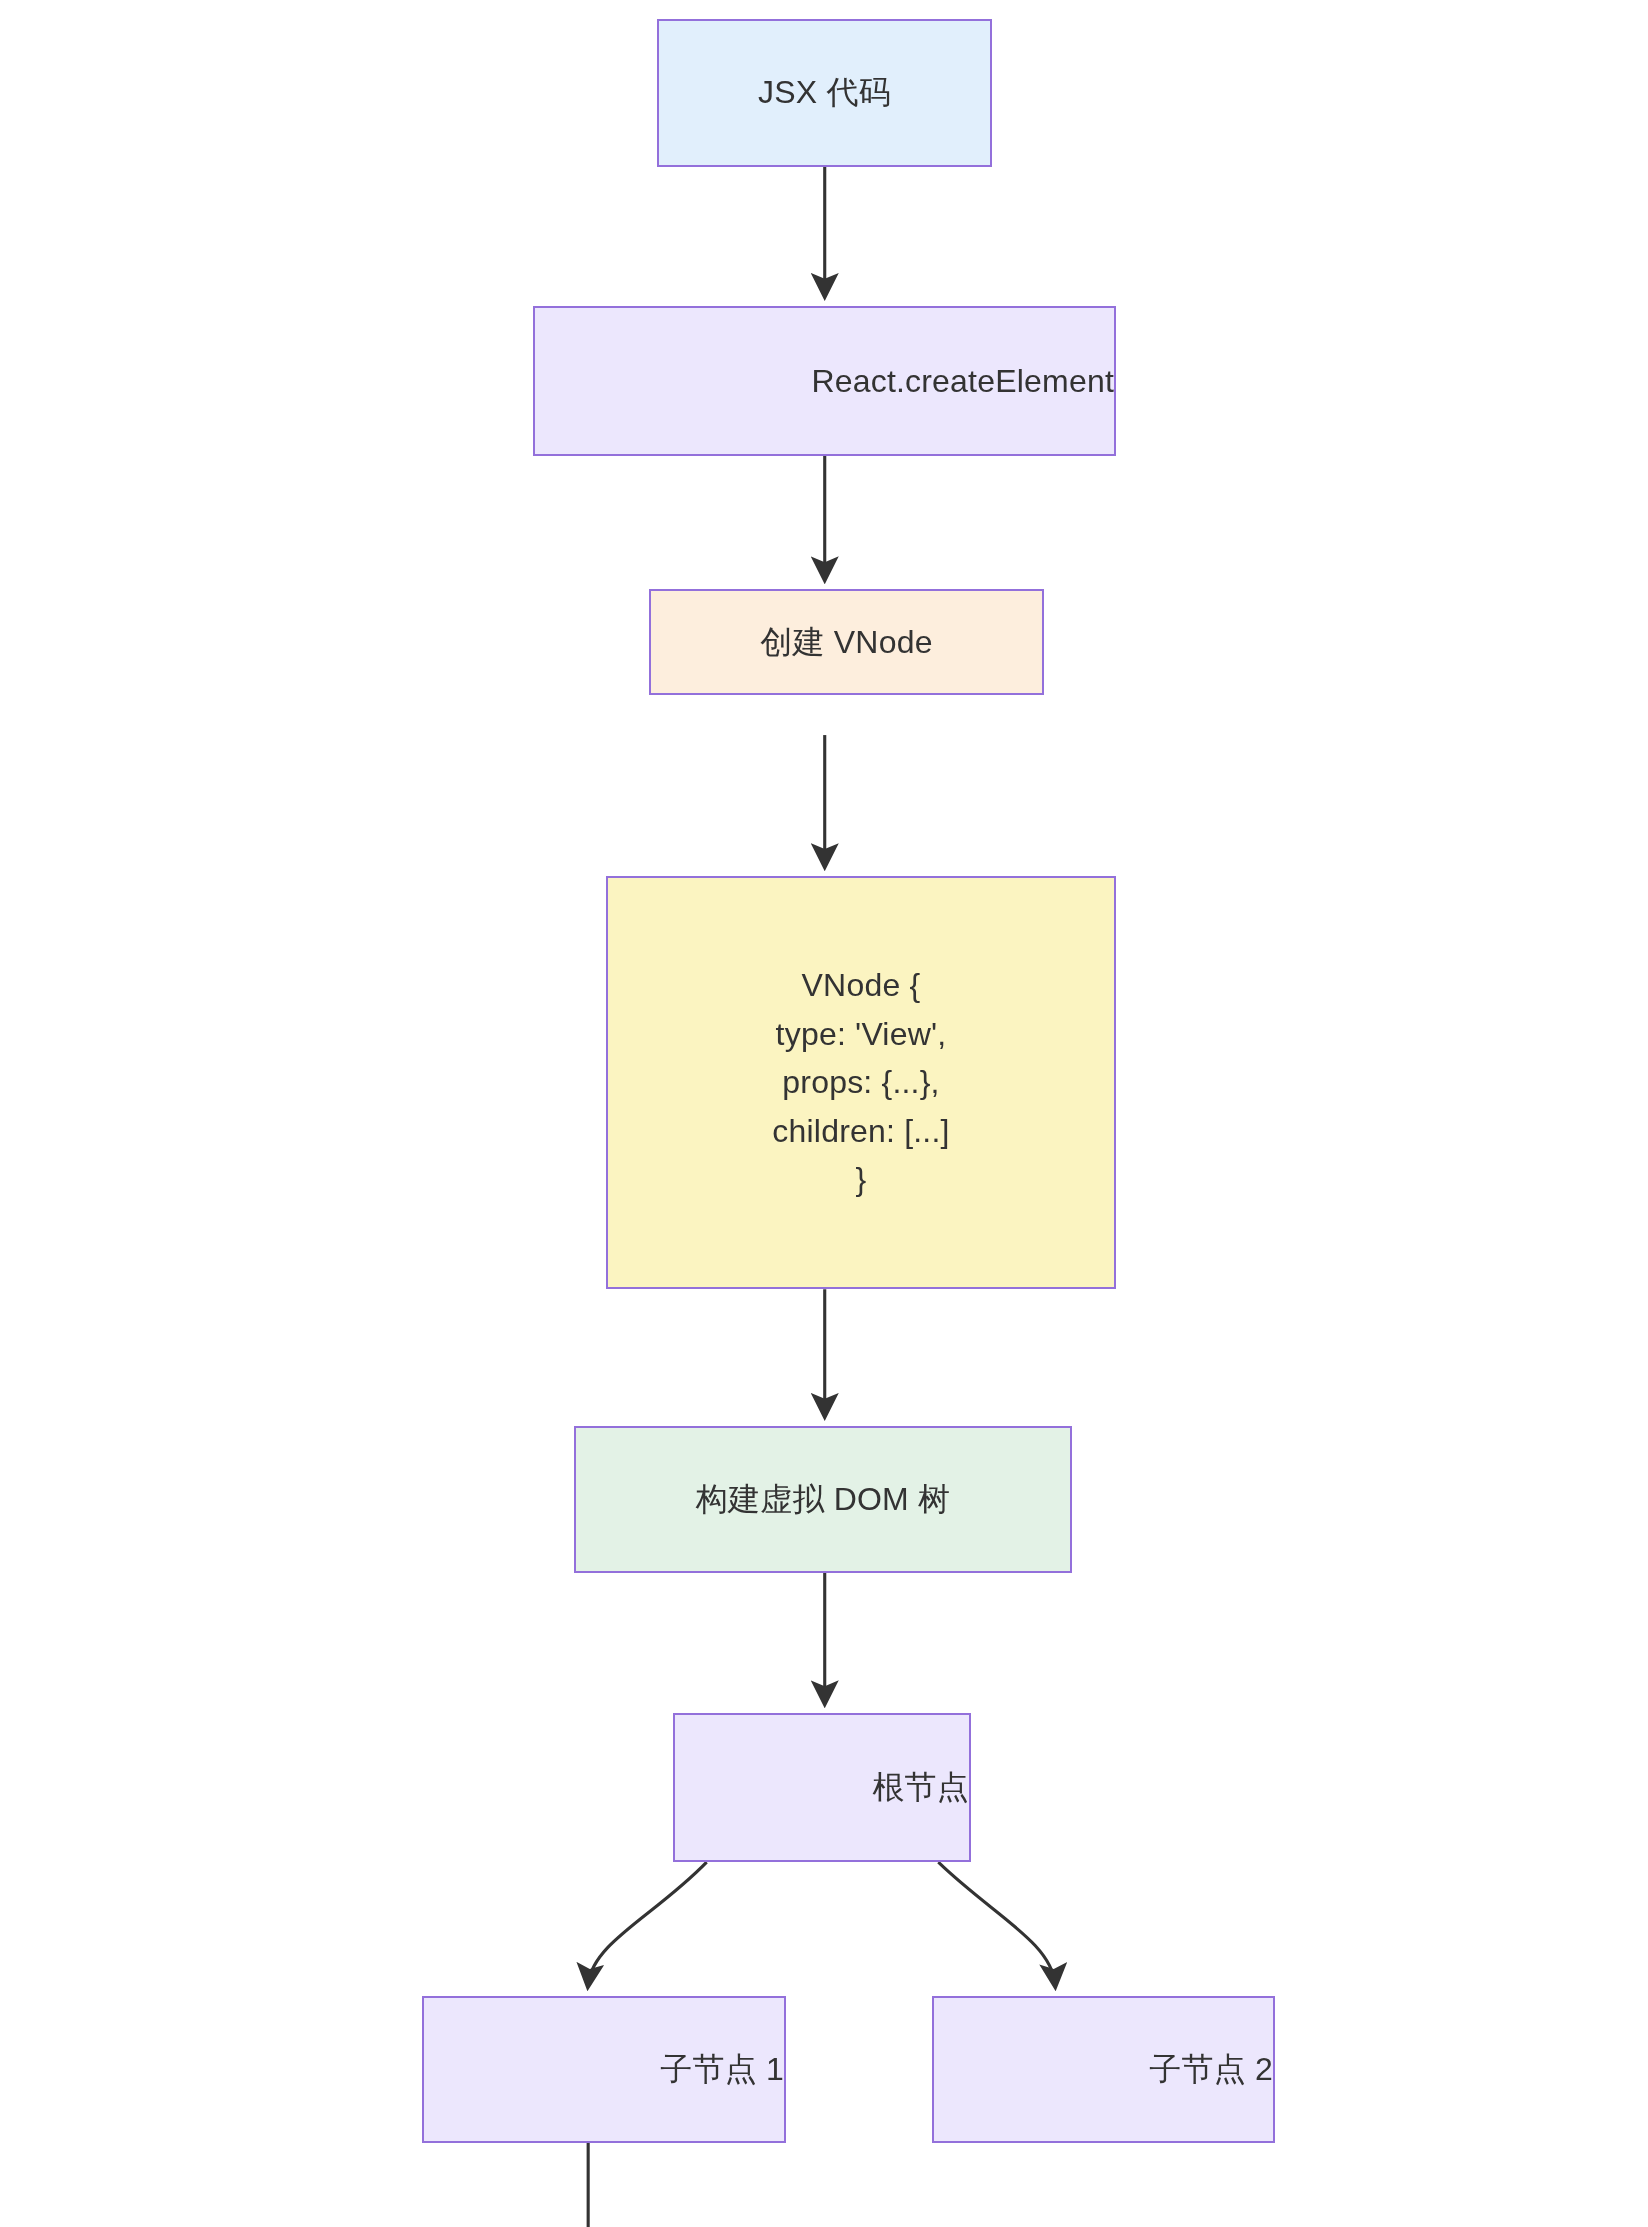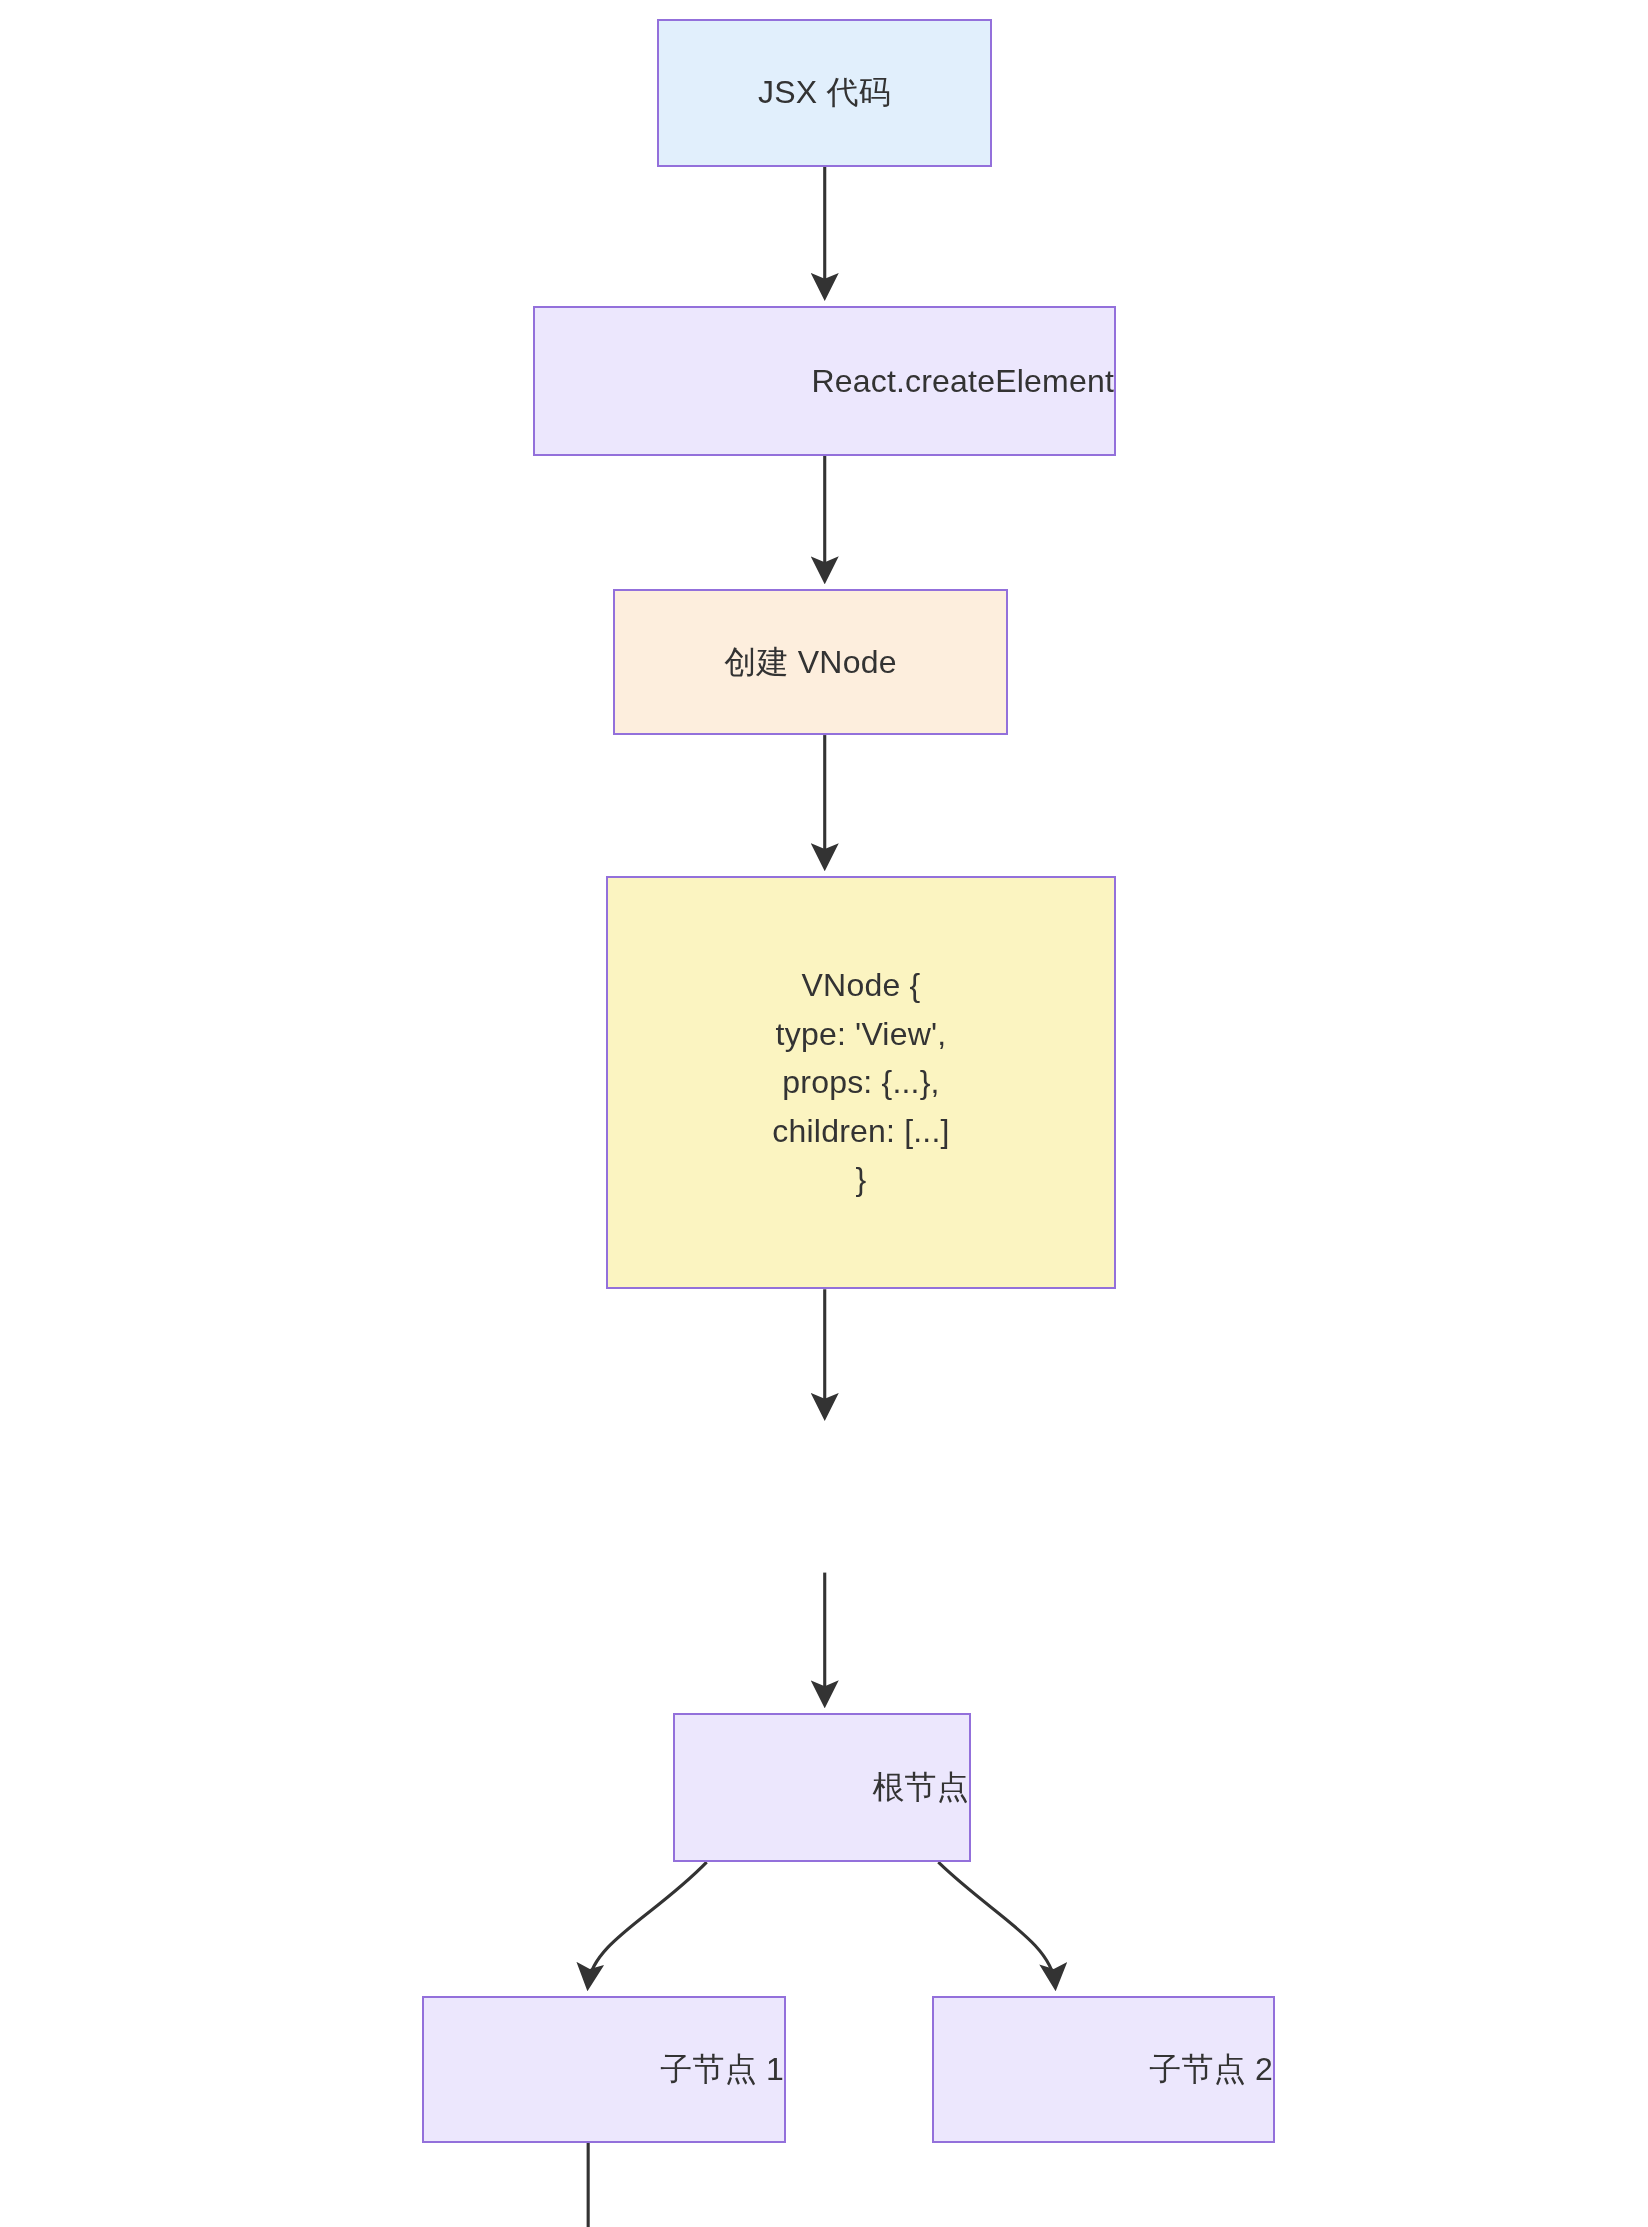--- a/index.html
+++ b/index.html
@@ -46,21 +46,21 @@
     text-align: center;
   }
   .fill-blue   { background: #e1effc; }
   .fill-purple { background: #ece7fd; justify-content: flex-end; }
   .fill-peach  { background: #fdeedd; }
   .fill-yellow { background: #fbf4c1; }
   .fill-green  { background: #e3f2e6; }
 
   #n-jsx        { left: 657px; top: 18.7px;   width: 335px;  height: 148px; }
   #n-create     { left: 533px; top: 306px;  width: 583px; height: 150px; }
-  #n-vnode-make { left: 613px; top: 589px; width: 395px;  height: 146px; }
+  #n-vnode-make { left: 649px; top: 589px; width: 395px;  height: 106px; }
   #n-vnode-obj  { left: 606px; top: 876px; width: 510px;  height: 413px; }
   #n-vdom       { left: 574px; top: 1426px; width: 498px; height: 147px; }
   #n-root       { left: 673px; top: 1713px; width: 298px;  height: 149px; }
   #n-child1     { left: 422px;  top: 1996px; width: 364px;  height: 147px; }
   #n-child2     { left: 932px; top: 1996px; width: 343px;  height: 147px; }
 </style>
 </head>
 <body>
 
 <div id="canvas">
@@ -97,20 +97,23 @@
   </div>
 
   <div class="node fill-yellow" id="n-vnode-obj">
     <span class="node-label">VNode {
 type: 'View',
 props: {...},
 children: [...]
 }</span>
   </div>
 
+  <div class="node fill-green" id="n-vdom">
+    <span class="node-label">构建虚拟 DOM 树</span>
+  </div>
 
   <div class="node fill-purple" id="n-root">
     <span class="node-label">根节点</span>
   </div>
 
   <div class="node fill-purple" id="n-child1">
     <span class="node-label">子节点 1</span>
   </div>
 
   <div class="node fill-purple" id="n-child2">

